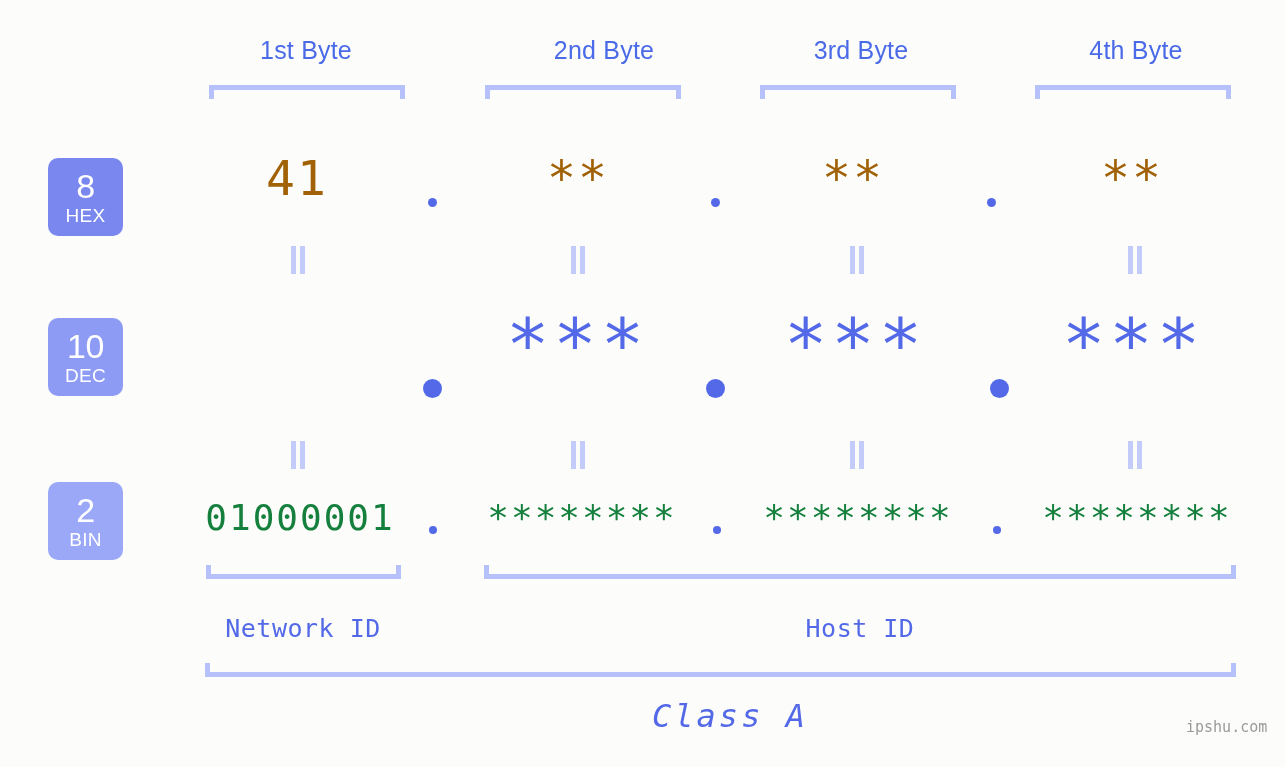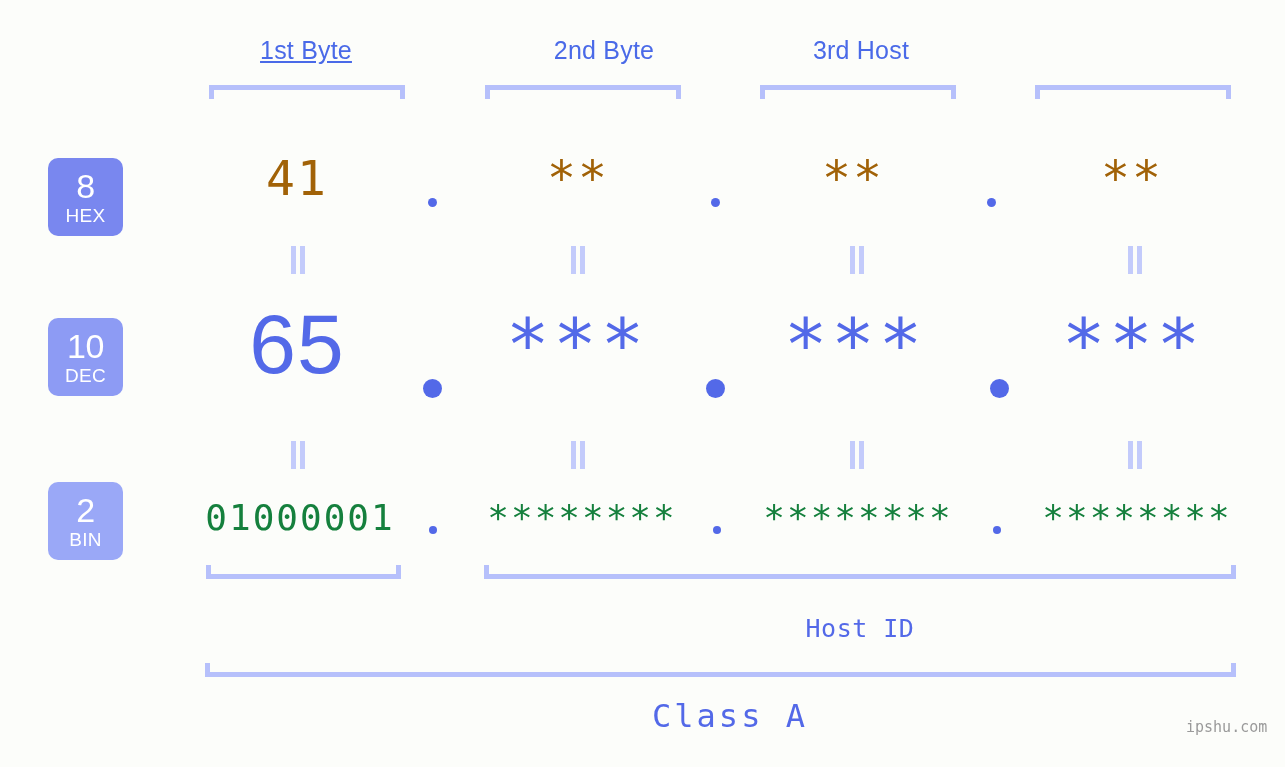--- a/index.html
+++ b/index.html
@@ -135,23 +135,24 @@
     font-size:15px;
     font-family:"DejaVu Sans Mono", monospace;
     white-space:nowrap;
   }
 </style>
 </head>
 <body>
 
 <div class="stage">
 
-  <div class="byte-label" style="left:206px; top:36px; width:200px;text-decoration:underline;">1st Byte</div>
+  <div class="byte-label" style="left:206px; top:36px; width:200px;">1st Byte</div>
   <div class="byte-label" style="left:504px; top:36px; width:200px;">2nd Byte</div>
-  <div class="byte-label" style="left:761px; top:36px; width:200px;">3rd Host</div>
+  <div class="byte-label" style="left:761px; top:36px; width:200px;">3rd Byte</div>
+  <div class="byte-label" style="left:1036px; top:36px; width:200px;">4th Byte</div>
 
   <div class="bracket-top" style="left:209px; top:85px; width:196px;"></div>
   <div class="bracket-top" style="left:485px; top:85px; width:196px;"></div>
   <div class="bracket-top" style="left:760px; top:85px; width:196px;"></div>
   <div class="bracket-top" style="left:1035px; top:85px; width:196px;"></div>
 
   <div class="badge" style="left:48px; top:158px; background:#7987ef;">
     <span class="num">8</span>
     <span class="nm">HEX</span>
   </div>
@@ -183,21 +184,20 @@
     </div>
   <div class="eq" style="left:848px; top:246px;">
       <i></i>
       <i></i>
     </div>
   <div class="eq" style="left:1126px; top:246px;">
       <i></i>
       <i></i>
     </div>
 
-  <div class="cell dec-val" style="left:197px; top:302px; width:200px;">65</div>
   <div class="cell dec-val stars" style="left:477px; top:308px; width:200px;">***</div>
   <div class="cell dec-val stars" style="left:755px; top:308px; width:200px;">***</div>
   <div class="cell dec-val stars" style="left:1033px; top:308px; width:200px;">***</div>
 
   <div class="dot" style="left:423px; top:379px; width:19px; height:19px;"></div>
   <div class="dot" style="left:706px; top:379px; width:19px; height:19px;"></div>
   <div class="dot" style="left:990px; top:379px; width:19px; height:19px;"></div>
 
   <div class="eq" style="left:289px; top:441px;">
       <i></i>
@@ -221,20 +221,21 @@
   <div class="cell bin-val" style="left:758px; top:500px; width:200px;">********</div>
   <div class="cell bin-val" style="left:1037px; top:500px; width:200px;">********</div>
 
   <div class="dot" style="left:429px; top:526px; width:8px; height:8px;"></div>
   <div class="dot" style="left:713px; top:526px; width:8px; height:8px;"></div>
   <div class="dot" style="left:993px; top:526px; width:8px; height:8px;"></div>
 
   <div class="bracket-bot" style="left:206px; top:565px; width:195px;"></div>
   <div class="bracket-bot" style="left:484px; top:565px; width:752px;"></div>
 
+  <div class="idlabel" style="left:203px; top:614px; width:200px;">Network ID</div>
   <div class="idlabel" style="left:760px; top:614px; width:200px;">Host ID</div>
 
   <div class="bracket-bot" style="left:205px; top:663px; width:1031px;"></div>
-  <div class="classlabel" style="left:630px; top:697px; width:200px;">Class A</div>
+  <div class="classlabel" style="left:630px; top:697px; width:200px;font-style:italic;">Class A</div>
 
   <div class="watermark" style="left:1186px; top:718px;">ipshu.com</div>
 
 </div>
 
 </body></html>

